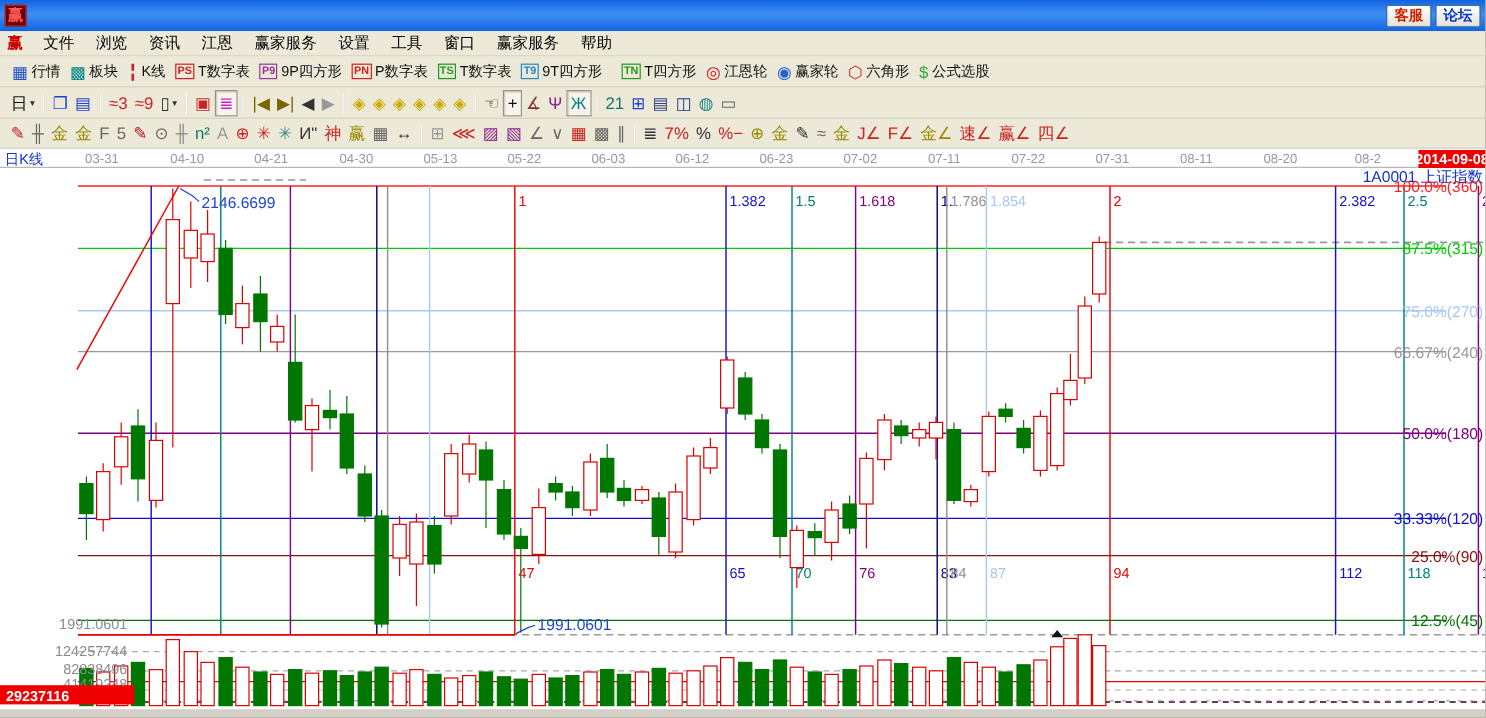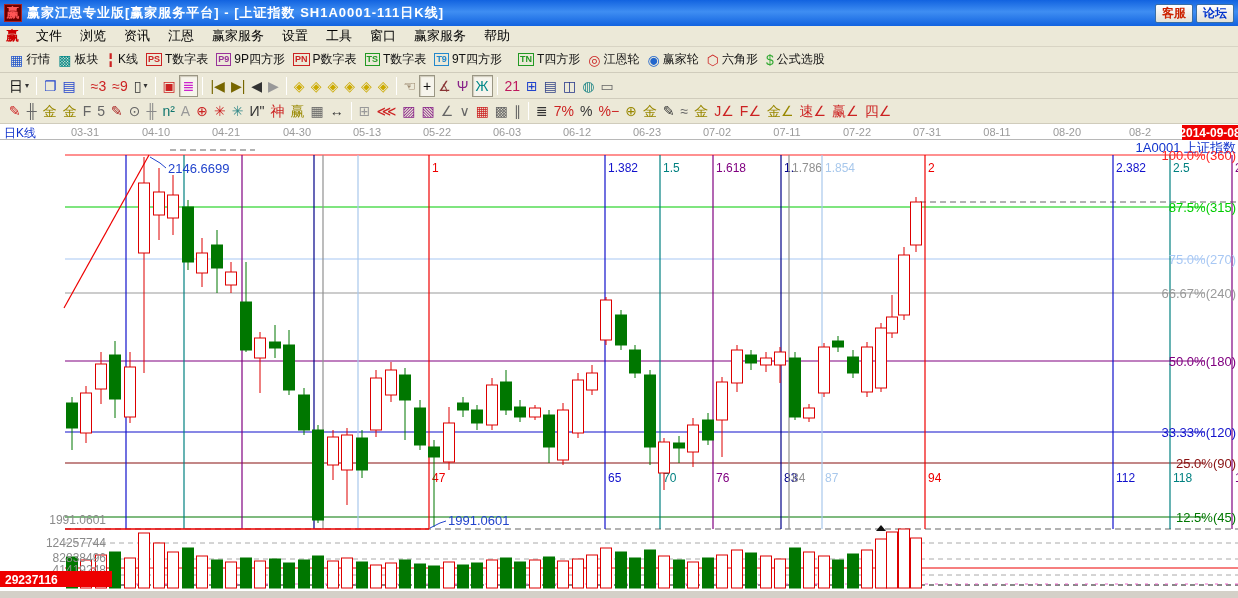--- a/index.html
+++ b/index.html
@@ -38,21 +38,20 @@
   #chart{position:absolute;left:0;top:124px;width:1238px;height:466px;background:#fff;}
   #statusbar{position:absolute;left:0;top:590px;width:1238px;height:8px;background:#d4d0c8;border-top:1px solid #fff;}
   svg text{font-family:"Liberation Sans","DejaVu Sans",sans-serif;}
 </style>
 </head>
 <body>
 
 <div id="window">
   <div id="titlebar">
     <div id="app-logo">赢</div>
-    <div id="title-text">赢家江恩专业版[赢家服务平台] - [上证指数  SH1A0001-111日K线]</div>
     <div id="titlebar-spacer"></div>
     <div class="tb-btn" style="color:#cc2200">客服</div>
     <div class="tb-btn" style="color:#0033cc">论坛</div>
   </div>
 
   <div id="menubar">
     <span id="menu-logo">赢</span>
   <span class="menu-item">文件</span>
       <span class="menu-item">浏览</span>
       <span class="menu-item">资讯</span>
@@ -192,21 +191,21 @@
         <span class="glyph" style="color: rgb(136, 51, 51);">∡</span>
       </span>
       <span class="tbtn square">
         <span class="glyph" style="color: rgb(136, 34, 136);">Ψ</span>
       </span>
       <span class="tbtn square pressed">
         <span class="glyph" style="color: rgb(0, 136, 136);">Ж</span>
       </span>
       <span class="tsep"></span>
       <span class="tbtn square">
-        <span class="glyph" style="color: #be185d;">21</span>
+        <span class="glyph" style="color: #0f766e;">21</span>
       </span>
       <span class="tbtn square">
         <span class="glyph" style="color: rgb(34, 68, 204);">⊞</span>
       </span>
       <span class="tbtn square">
         <span class="glyph" style="color: rgb(51, 68, 136);">▤</span>
       </span>
       <span class="tbtn square">
         <span class="glyph" style="color: rgb(34, 51, 136);">◫</span>
       </span>

